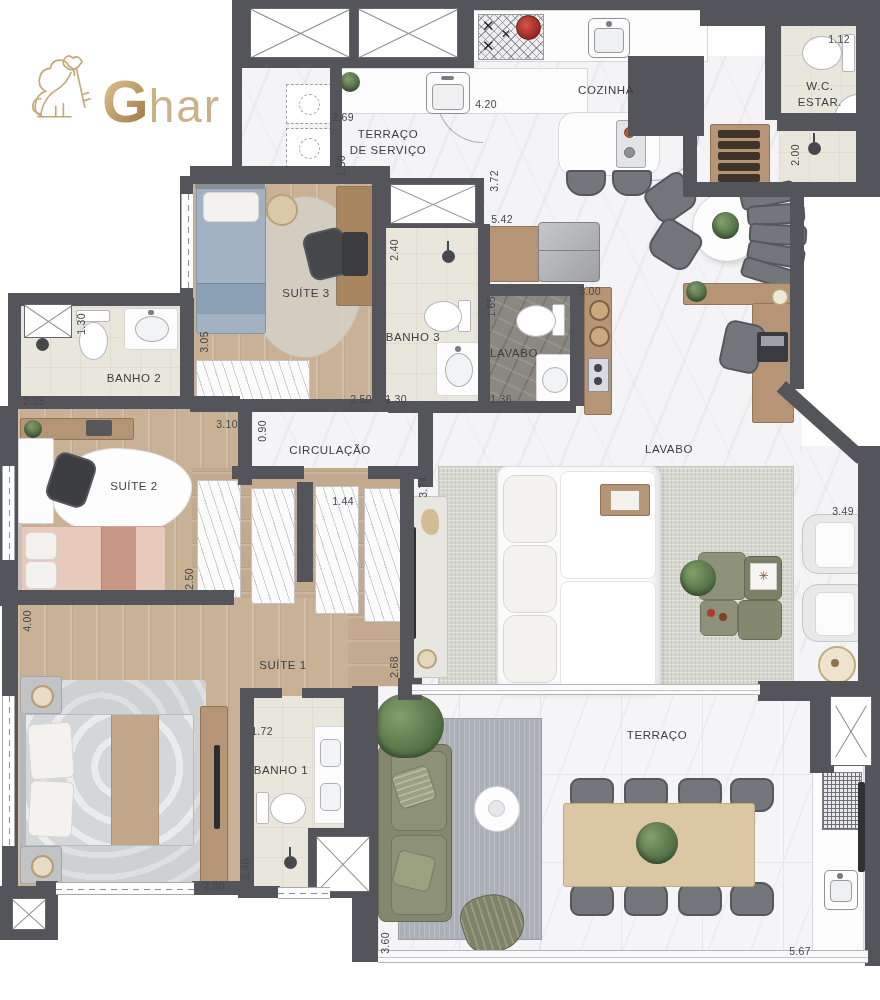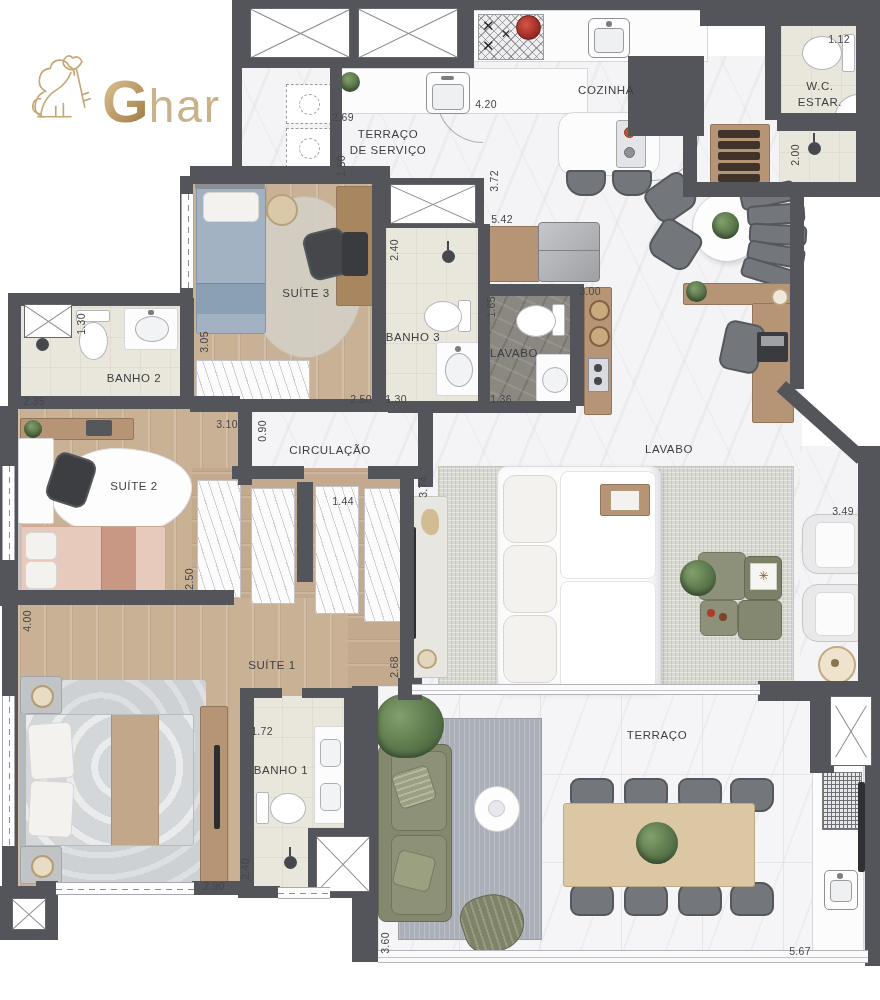--- a/index.html
+++ b/index.html
@@ -429,21 +429,21 @@
 ESTAR.</div>
       <div class="room-label" style="left: 388px; top: 143px;">TERRAÇO
 DE SERVIÇO</div>
       <div class="room-label" style="left: 306px; top: 294px;">SUÍTE 3</div>
       <div class="room-label" style="left: 413px; top: 338px;">BANHO 3</div>
       <div class="room-label" style="left: 514px; top: 354px;">LAVABO</div>
       <div class="room-label" style="left: 134px; top: 379px;">BANHO 2</div>
       <div class="room-label" style="left: 330px; top: 451px;">CIRCULAÇÃO</div>
       <div class="room-label" style="left: 669px; top: 450px;">LAVABO</div>
       <div class="room-label" style="left: 134px; top: 487px;">SUÍTE 2</div>
-      <div class="room-label" style="left: 272px; top: 666px;">SUÍTE 1</div>
+      <div class="room-label" style="left: 283px; top: 666px;">SUÍTE 1</div>
       <div class="room-label" style="left: 281px; top: 771px;">BANHO 1</div>
       <div class="room-label" style="left: 657px; top: 736px;">TERRAÇO</div>
       <div class="dim" style="left: 799px; top: 39px; margin-left: 40px;">1.12</div>
       <div class="dim r1" style="left: 795px; top: 155px;">2.00</div>
       <div class="dim" style="left: 343px; top: 117px;">2.69</div>
       <div class="dim r1" style="left: 341px; top: 166px;">1.50</div>
       <div class="dim" style="left: 486px; top: 104px;">4.20</div>
       <div class="dim r1" style="left: 494px; top: 181px;">3.72</div>
       <div class="dim" style="left: 502px; top: 219px;">5.42</div>
       <div class="dim r1" style="left: 394px; top: 250px;">2.40</div>

